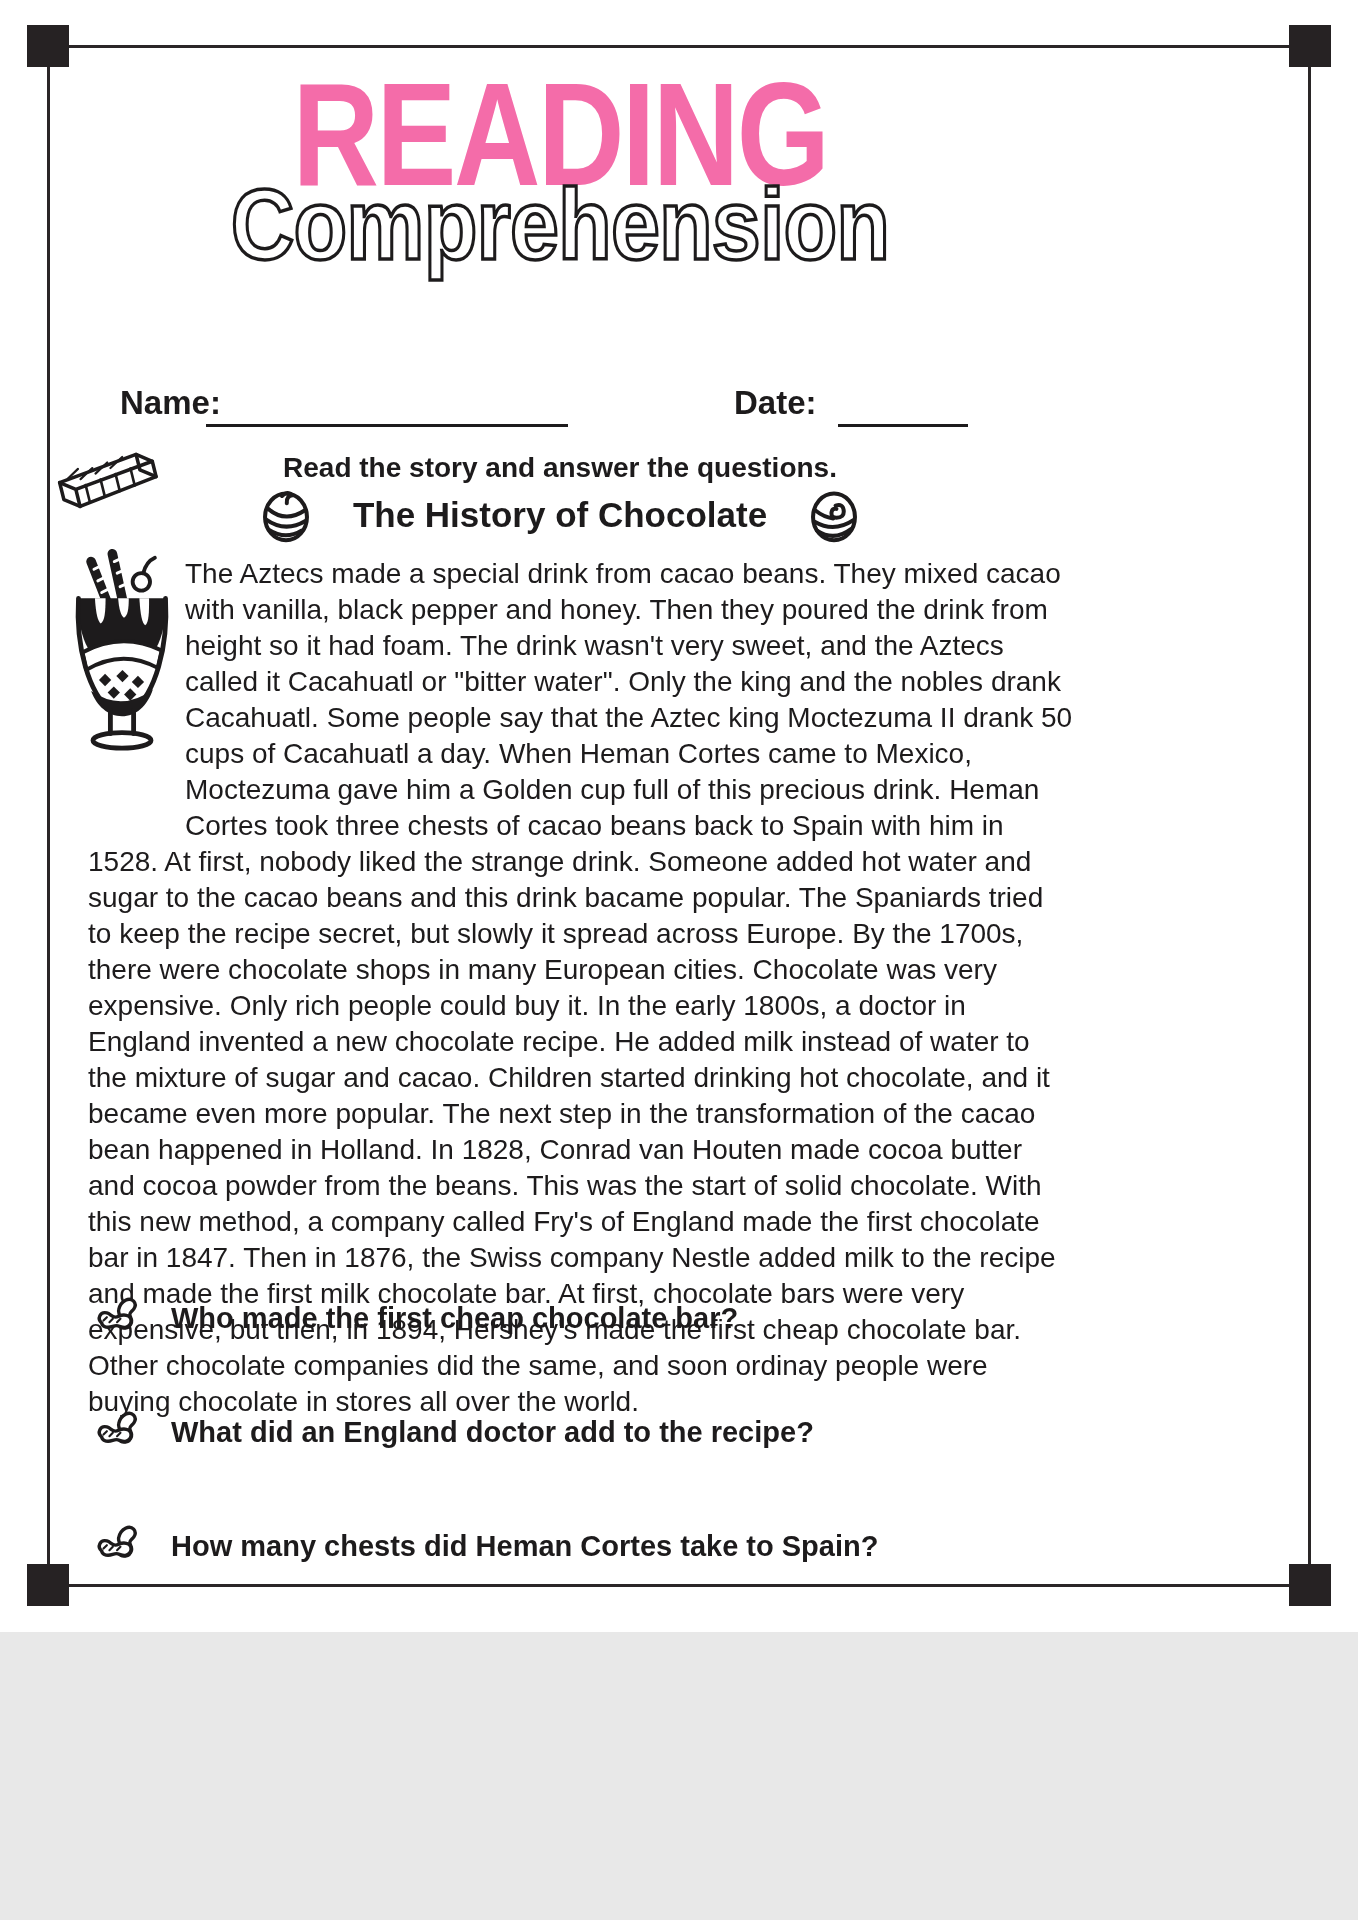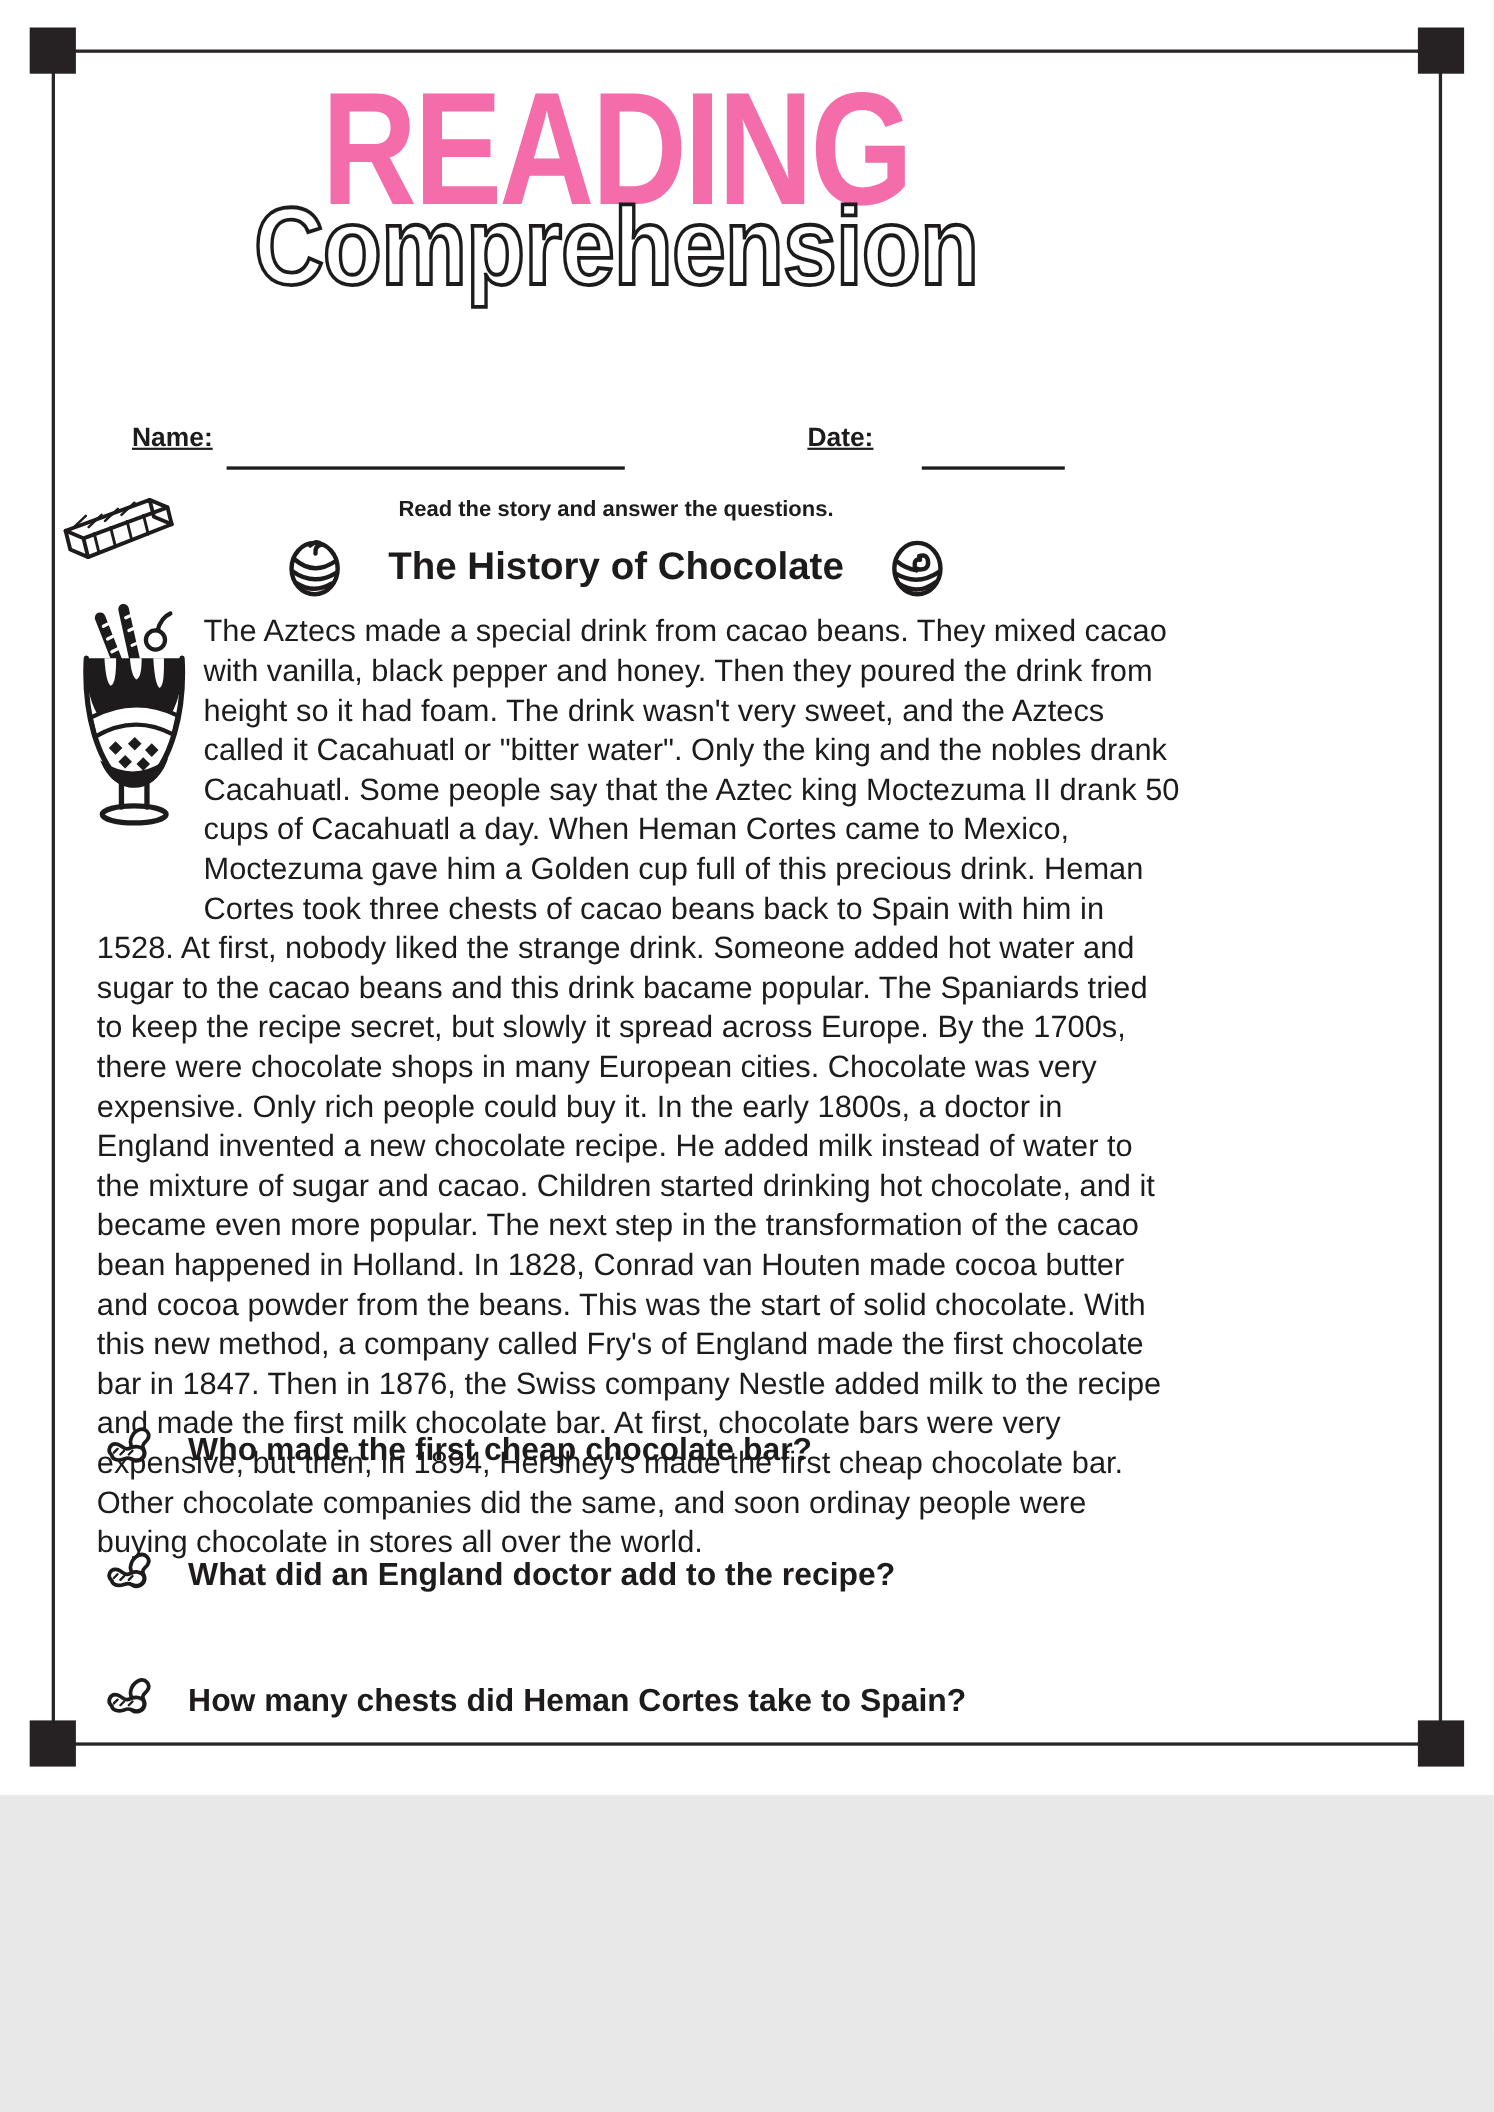--- a/index.html
+++ b/index.html
@@ -20,29 +20,29 @@
     margin:0;font-size:146px;font-weight:800;line-height:1;color:#F46CA9;
     letter-spacing:-3px;transform:scaleX(.82);transform-origin:50% 0;
   }
   .comprehension{
     margin:-34px 0 0 0;font-size:100px;font-weight:700;line-height:1;
     color:transparent;-webkit-text-stroke:3.5px #1d1b1c;
     letter-spacing:-1px;transform:scaleX(.88);transform-origin:50% 0;
   }
 
   
-  .field-label{position:absolute;font-size:24px;font-weight:600;text-decoration:underline;}
+  .field-label{position:absolute;font-size:33px;font-weight:600;}
   .lbl-name{top:384px;left:120px;}
   .lbl-date{top:384px;left:734px;}
   .write-line{position:absolute;height:30px;border-bottom:3px solid #1d1b1c;}
   .line-name{top:394px;left:206px;width:362px;}
   .line-date{top:394px;left:838px;width:130px;}
 
   .instruction{position:absolute;top:452px;left:0;width:1120px;text-align:center;
-    font-size:20px;font-weight:600;margin:0;}
+    font-size:28px;font-weight:600;margin:0;}
 
   .story-title-row{position:absolute;top:486px;left:0;width:1120px;
     display:flex;justify-content:center;align-items:center;gap:42px;}
   .story-title{margin:0;font-size:35px;font-weight:600;}
 
   
   .story-body{position:absolute;top:556px;left:88px;width:985px;}
   .story-text{margin:0;font-size:28px;line-height:36px;font-weight:500;text-align:left;}
   .illu-spacer{float:left;width:97px;height:288px;}
 

